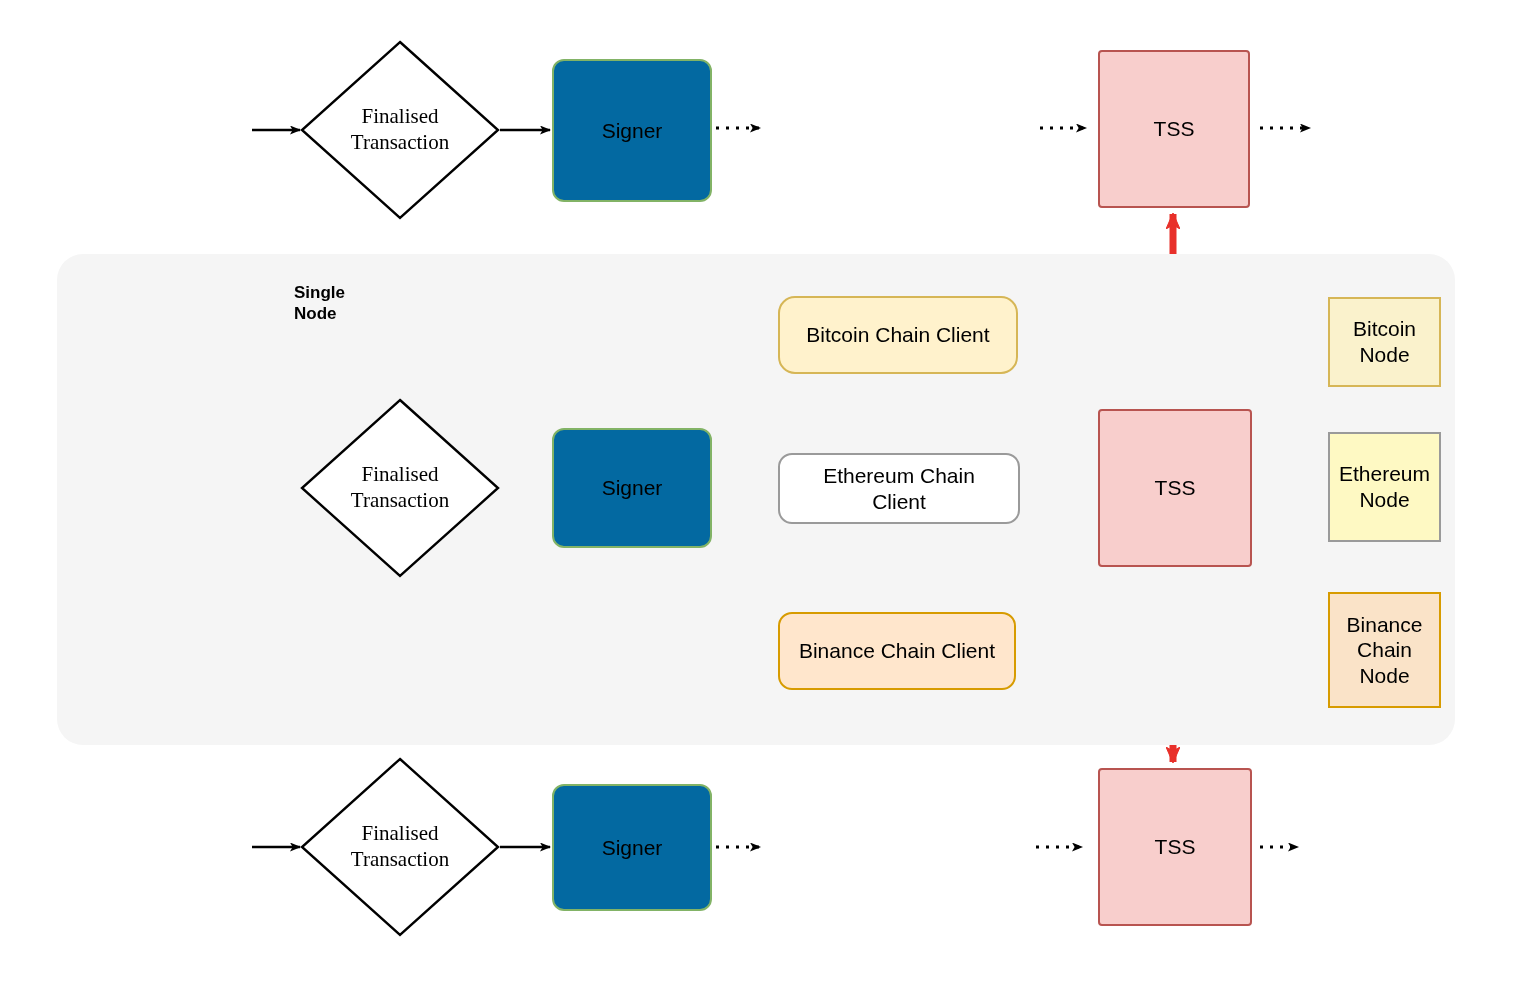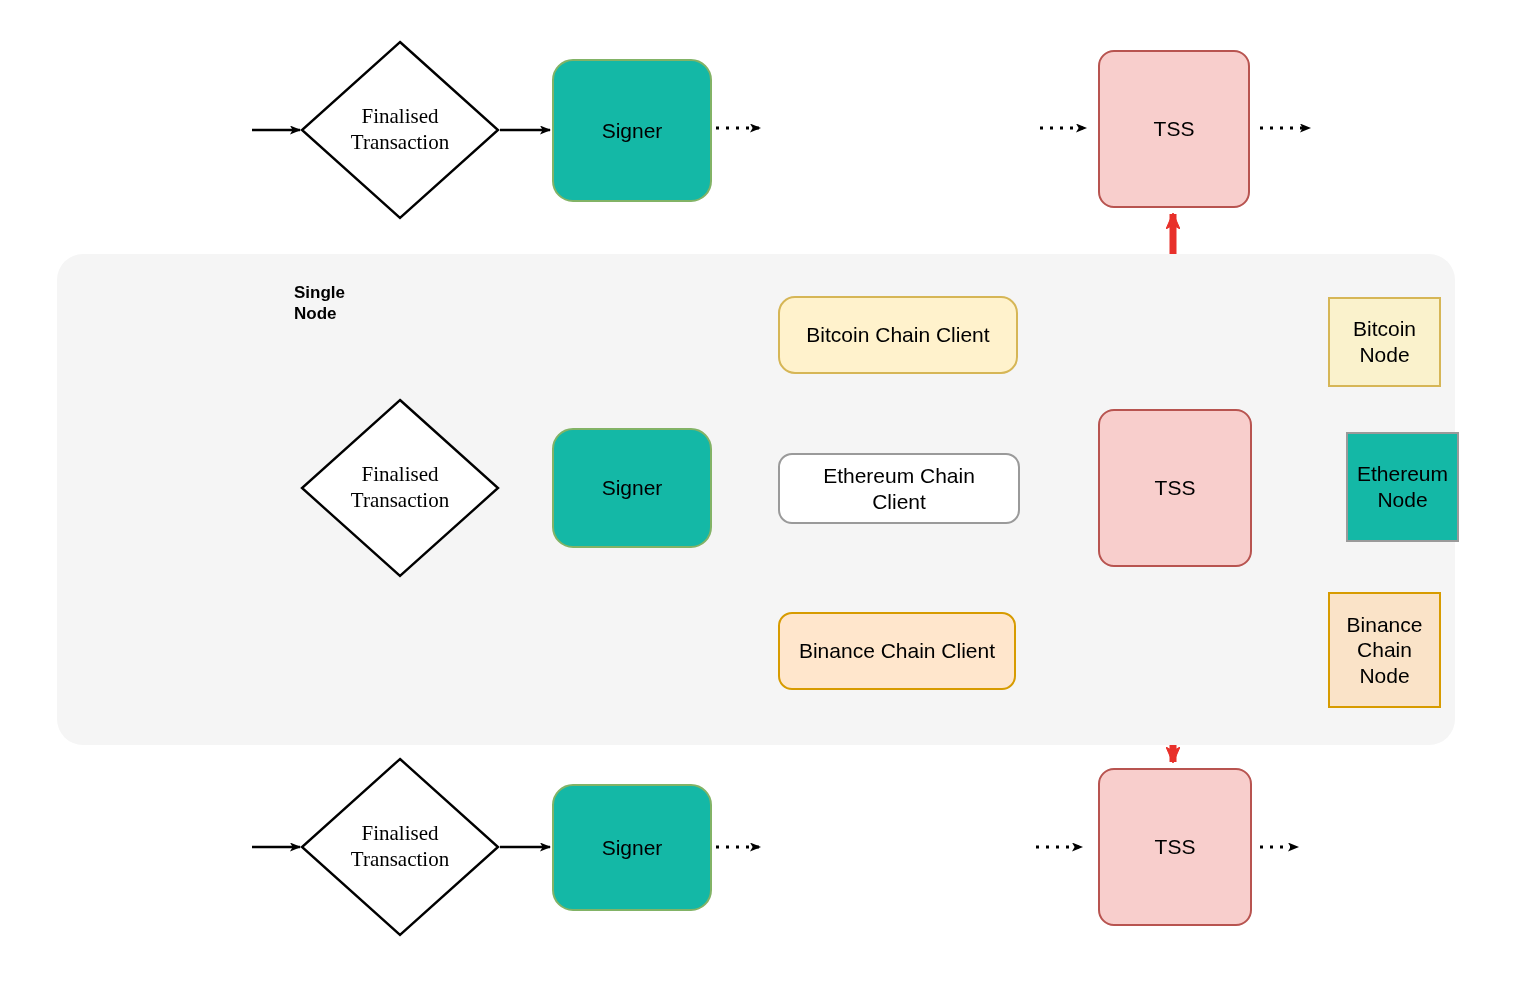--- a/index.html
+++ b/index.html
@@ -34,28 +34,28 @@
     font-size: 21px;
     color: #000000;
     line-height: 1.22;
     z-index: 3;
   }
   .node-thorchain {
     background: #dae8fc;
     border: 2px solid #6c8ebf;
   }
   .node-signer {
-    background: #14b8a6;
+    background: #0369a1;
     border: 2px solid #82b366;
-    border-radius: 21px;
+    border-radius: 12px;
   }
   .node-tss {
     background: #f8cecc;
     border: 2px solid #b85450;
-    border-radius: 16px;
+    border-radius: 4px;
   }
   .node-client-yellow {
     background: #fff2cc;
     border: 2px solid #d6b656;
     border-radius: 17px;
   }
   .node-client-white {
     background: #ffffff;
     border: 2px solid #9a9a9a;
     border-radius: 14px;
@@ -63,23 +63,22 @@
   .node-client-orange {
     background: #ffe6cc;
     border: 2px solid #d79b00;
     border-radius: 14px;
   }
   .node-node-yellow {
     background: #faf2cc;
     border: 2px solid #d6b656;
   }
   .node-node-white {
-    background: #14b8a6;
+    background: #fef9c3;
     border: 2px solid #9a9a9a;
-    margin-left: 18px;
   }
   .node-node-orange {
     background: #fae3c8;
     border: 2px solid #d79b00;
   }
   .diamond-wrap {
     position: absolute;
     z-index: 3;
   }
   .diamond-label {

